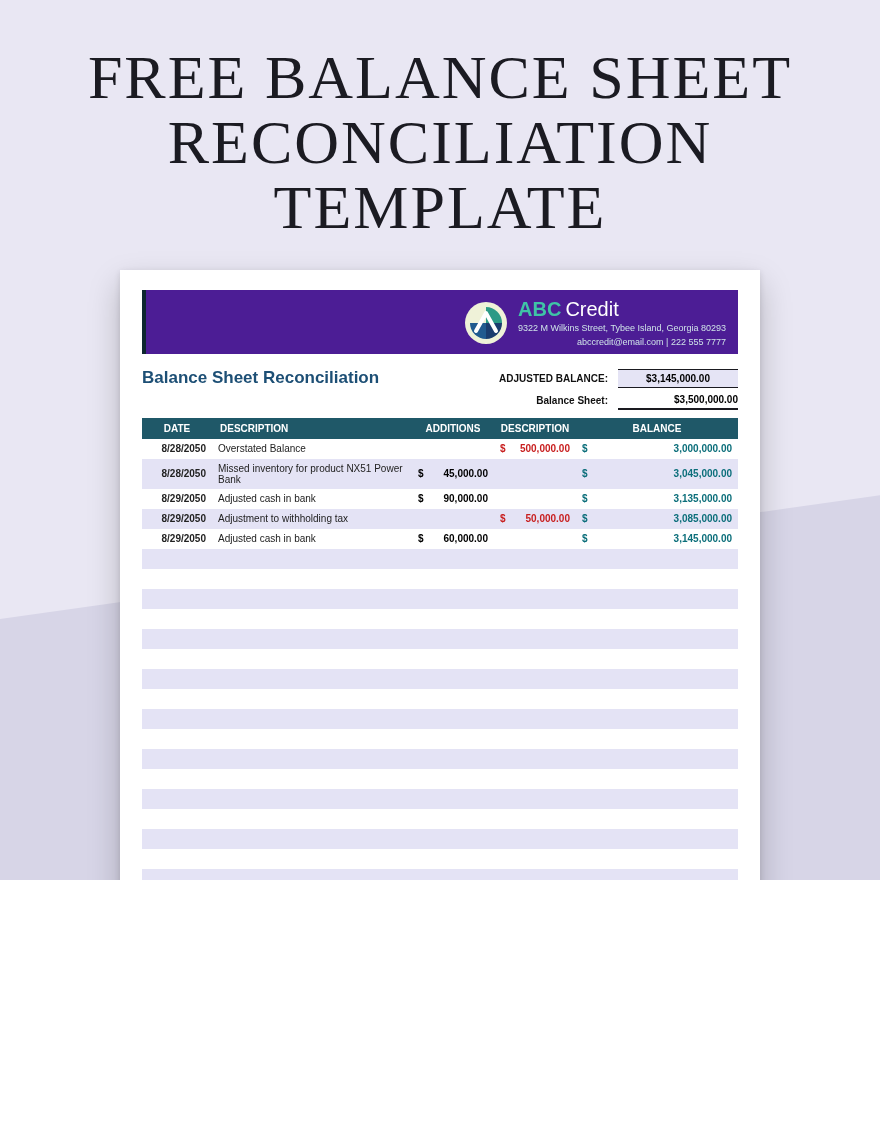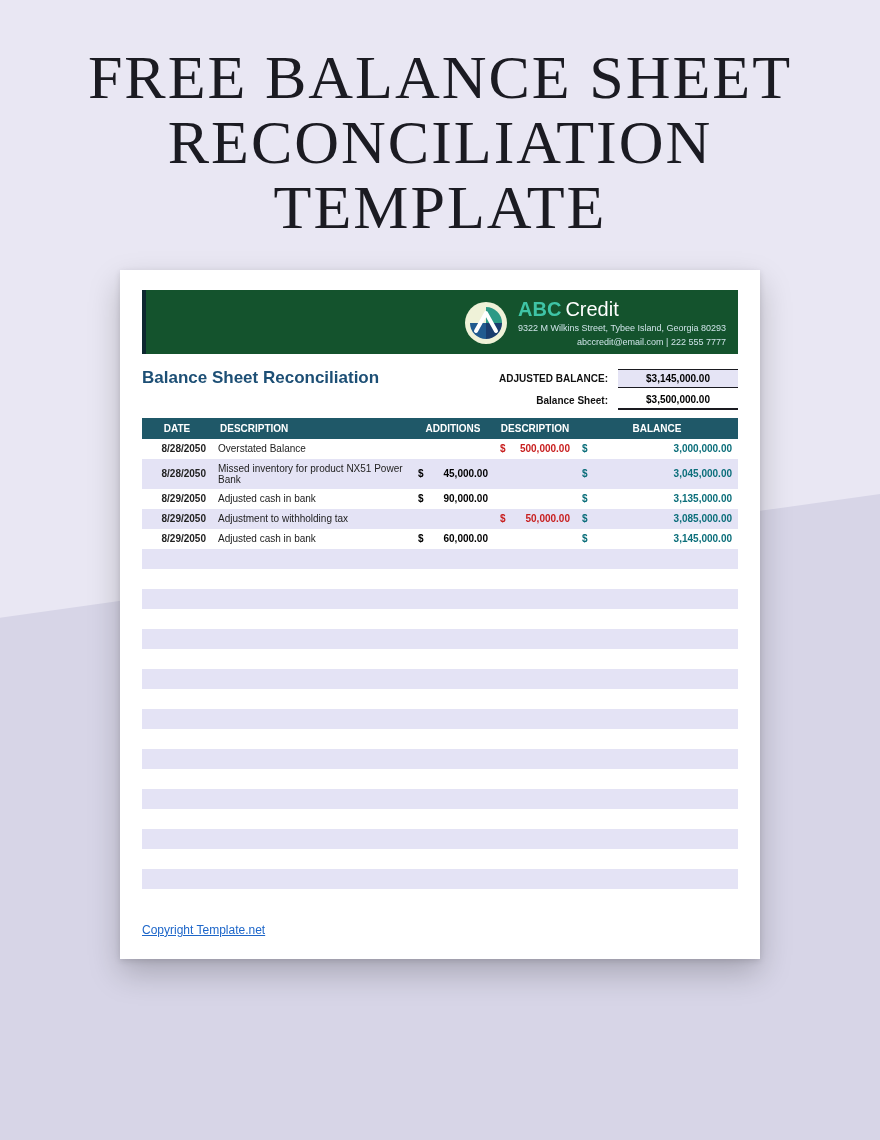--- a/index.html
+++ b/index.html
@@ -1,18 +1,18 @@
 <!DOCTYPE html>
 <html><head>
 <meta charset="utf-8">
 <style>
   * { box-sizing: border-box; margin: 0; padding: 0; }
   html, body { width: 880px; height: 1140px; }
   .stage {
-    width: 880px; height: 1140px; position: relative; overflow: hidden;
+    width: 880px; height: 880px; position: relative; overflow: hidden;
     background: #e9e7f3;
     font-family: Arial, Helvetica, sans-serif;
   }
   .stage::before {
     content: ""; position: absolute; left: -260px; right: -260px; top: 560px; bottom: -260px;
     background: #d7d5e7; transform: rotate(-8deg); z-index: 0;
   }
   .headline {
     position: relative; z-index: 1;
     padding: 45px 30px 30px 30px;
@@ -25,21 +25,21 @@
     line-height: 1.05;
   }
   .sheet {
     position: relative; z-index: 1;
     width: 640px; margin: 0 auto;
     background: #fff;
     padding: 20px 22px 22px 22px;
     box-shadow: 0 14px 30px rgba(0,0,0,.22), 0 2px 6px rgba(0,0,0,.12);
   }
   .banner {
-    background: #14532d;
+    background: #4c1d95;
     border-left: 4px solid #0d272f;
     padding: 8px 12px 6px 12px;
     display: flex; align-items: center; justify-content: flex-end; gap: 10px;
   }
   .logo {
     width: 44px; height: 44px; flex: 0 0 44px;
   }
   .banner-text { color: #fff; text-align: left; }
   .brand { font-size: 20px; font-weight: 700; }
   .brand .a { color: #3fc4a6; }
@@ -48,21 +48,21 @@
   .sub {
     display: flex; justify-content: space-between; align-items: flex-start;
     margin: 14px 0 6px 0;
   }
   .title { color: #1d4f75; font-weight: 700; font-size: 17px; }
   .kv { text-align: right; font-size: 10px; }
   .kv-row { display: flex; justify-content: flex-end; align-items: center; gap: 10px; height: 22px; }
   .kv-label { font-weight: 700; color: #111; }
   .kv-val { width: 120px; text-align: center; font-weight: 700; }
   .boxed { background: #e5e4f5; border-top: 1px solid #1a1a20; border-bottom: 1px solid #1a1a20; padding: 3px 0; }
-  .under { border-bottom: 2px solid #1a1a20; padding: 3px 0; }
+  .under { border-bottom: 2px solid #1a1a20; padding: 3px 0; text-align: right; }
   table { width: 100%; border-collapse: collapse; font-size: 10px; table-layout: fixed; }
   thead th {
     background: #1f5868; color: #fff; font-weight: 700;
     padding: 5px 6px; text-align: center;
   }
   th.date { width: 70px; }
   th.desc { width: 200px; text-align: left; padding-left: 8px; }
   th.add  { width: 80px; }
   th.ded  { width: 80px; }
   th.bal  { width: auto; }

